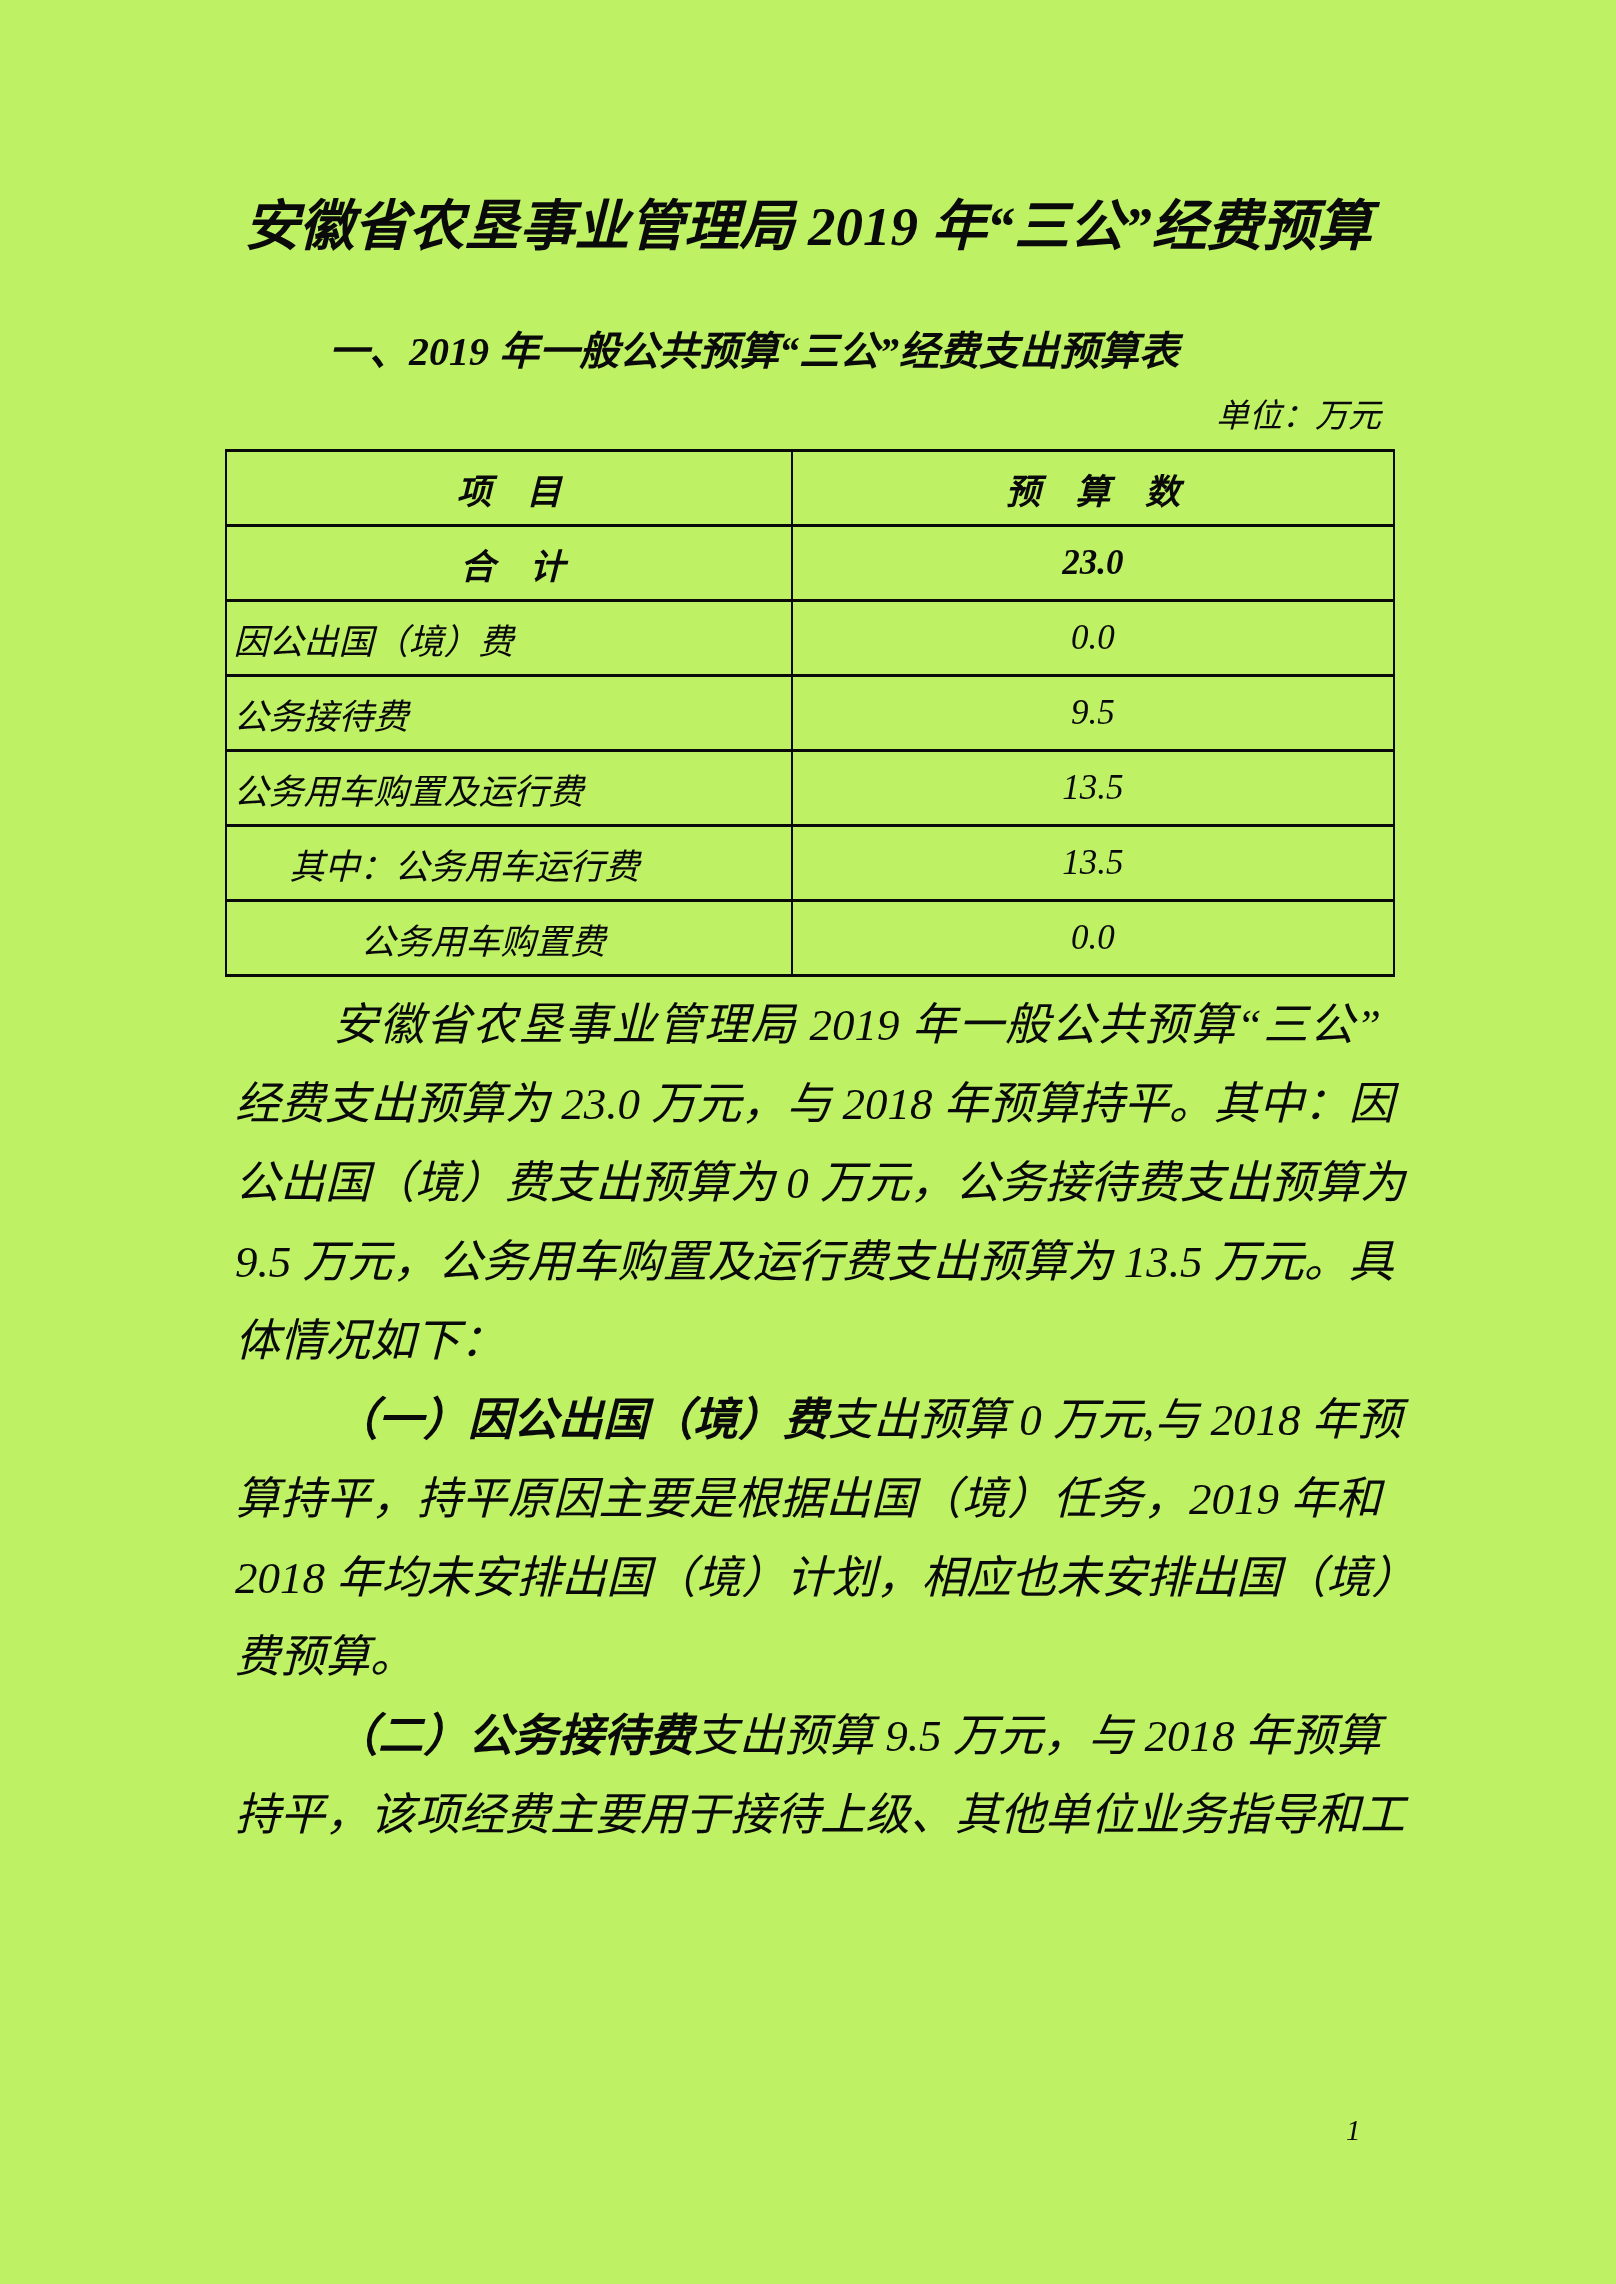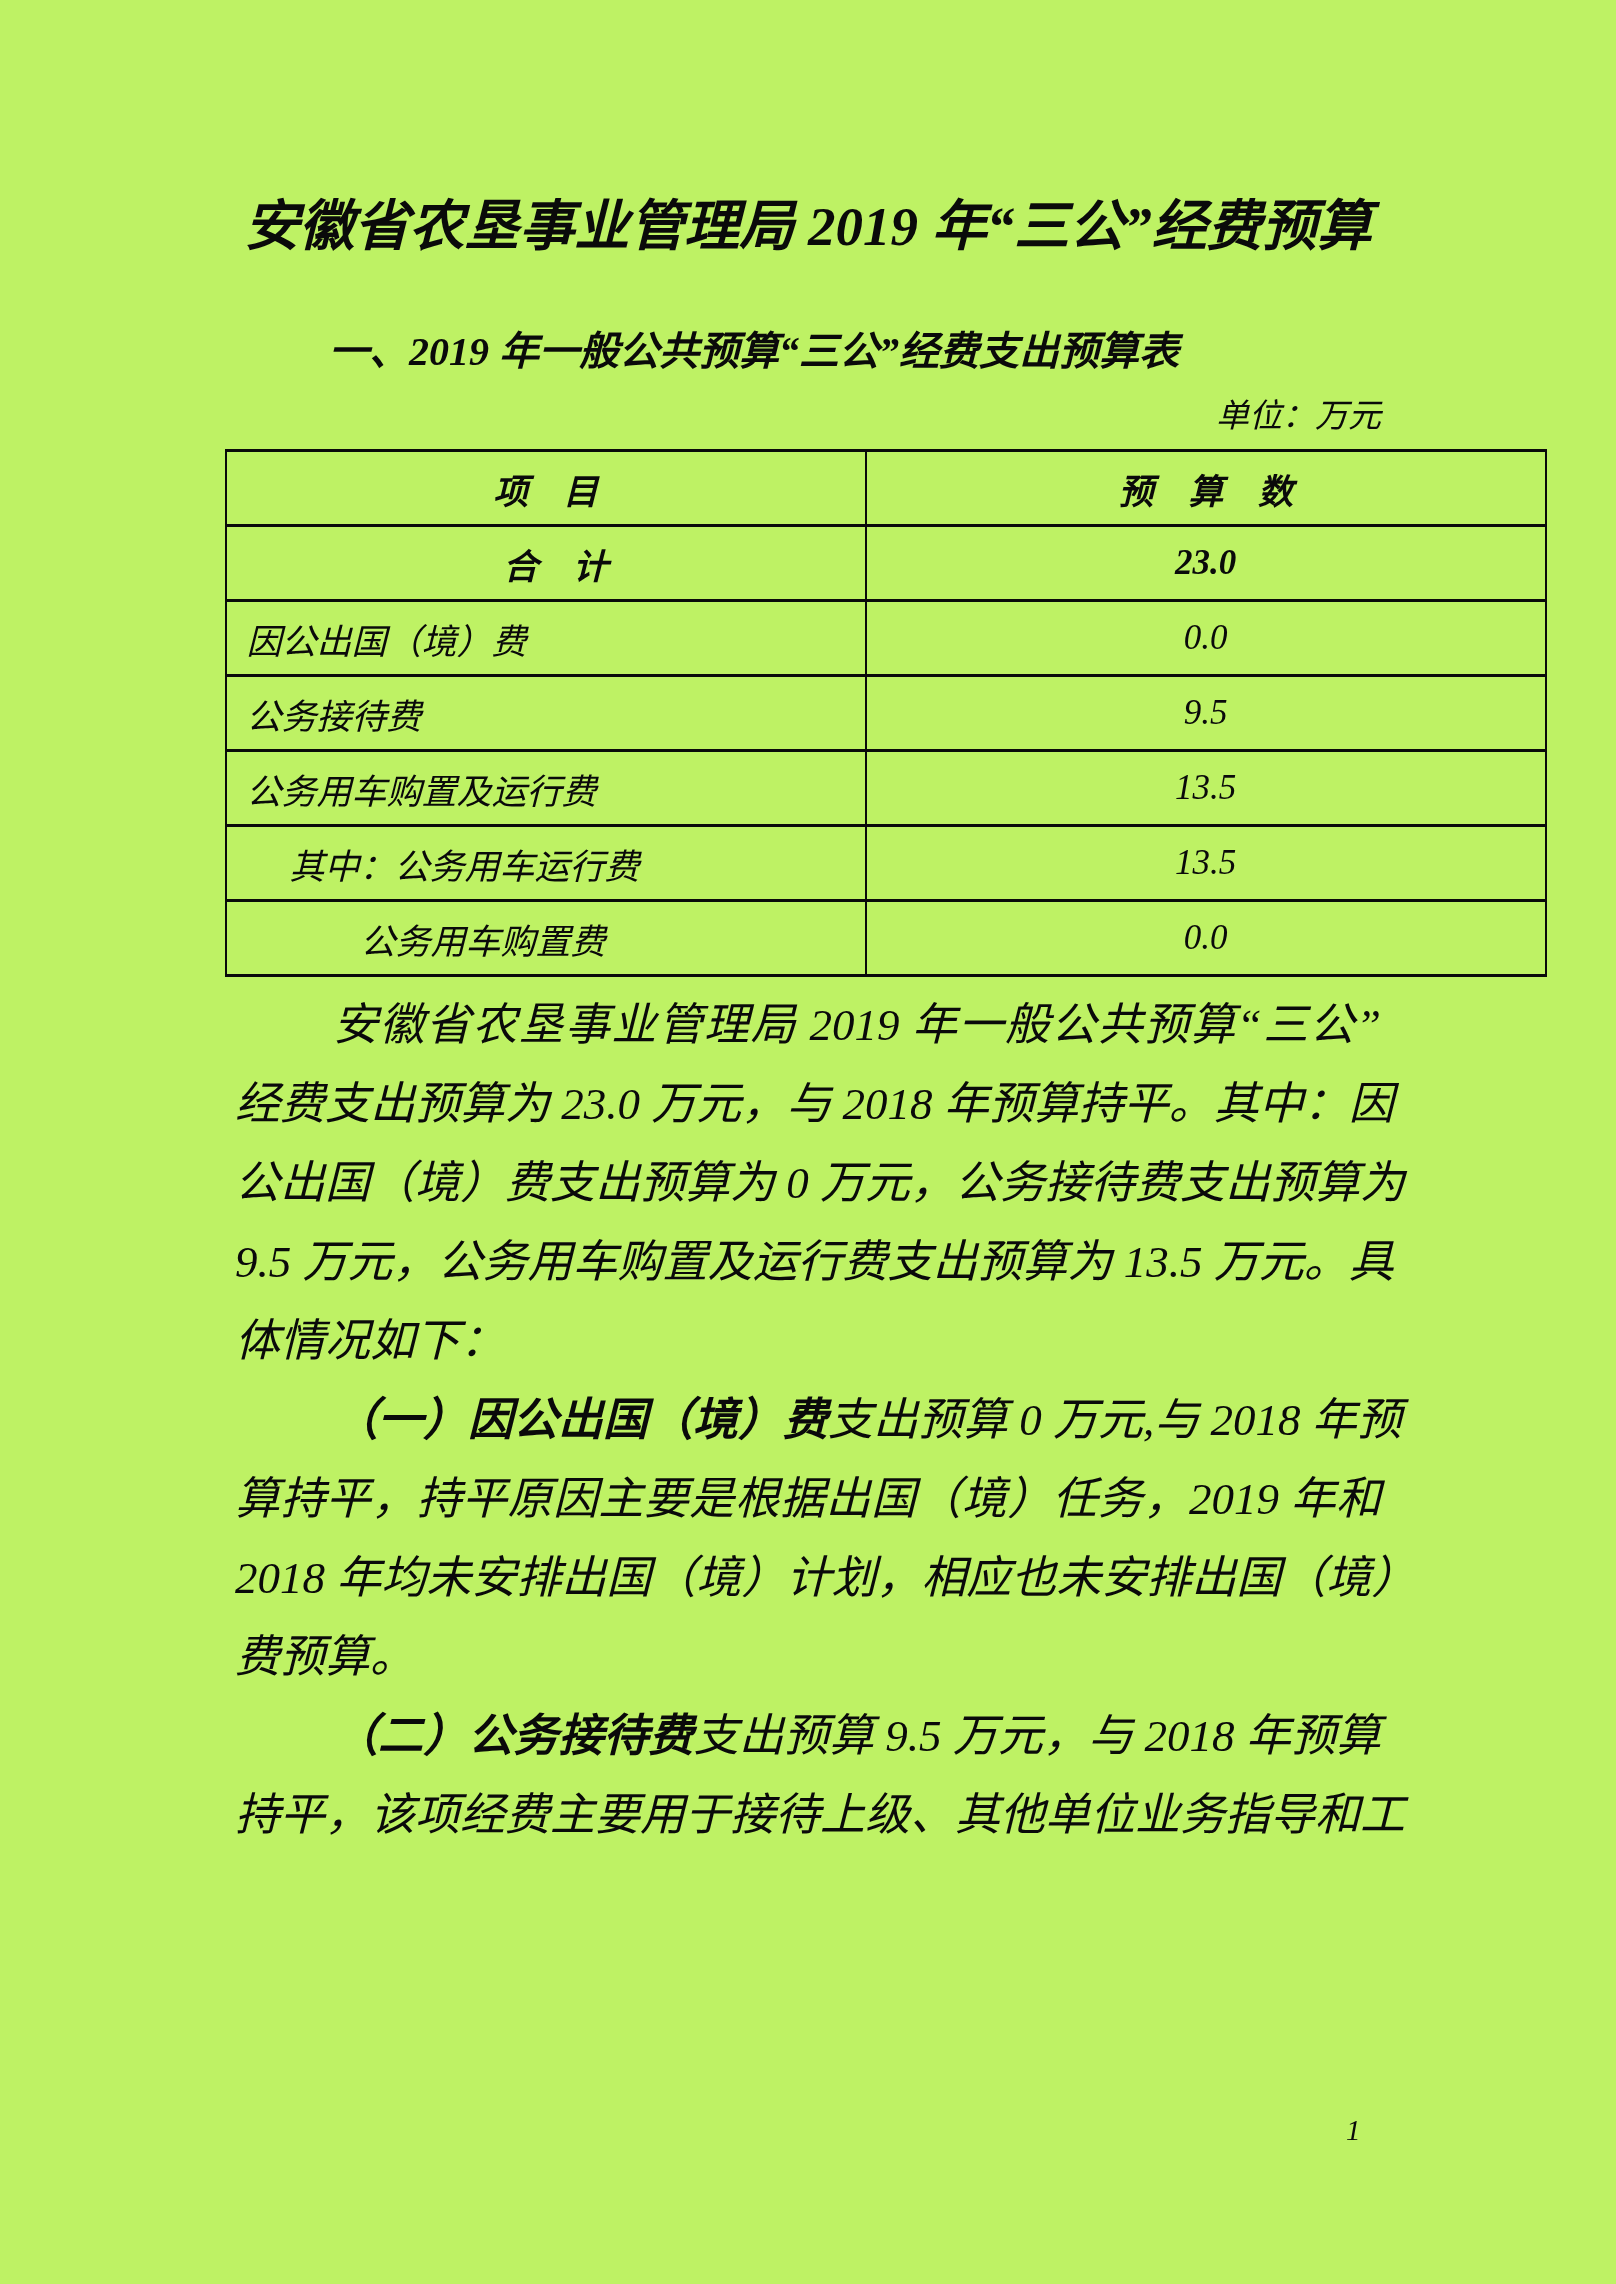--- a/index.html
+++ b/index.html
@@ -37,21 +37,21 @@
   .unit-note {
     margin-top: 21px;
     font-size: 33px;
     line-height: 36px;
     text-align: right;
   }
 
   table.budget {
     border-collapse: collapse;
     table-layout: fixed;
-    width: 1322px;
+    width: 1170px;
     margin-left: -10.4px;
     margin-top: 15px;
   }
   table.budget td, table.budget th {
     border: 2px solid #0a0a0a;
     border-top-width: 3.3px;
     border-bottom-width: 3.3px;
     height: 75px;
     font-size: 35px;
     vertical-align: middle;
@@ -61,21 +61,21 @@
   th.head-cell {
     font-weight: bold;
     text-align: center;
     word-spacing: 26px;
   }
   tr.row-total td {
     font-weight: bold;
     text-align: center;
     word-spacing: 26px;
   }
-  td.cell-label { text-align: left; padding-left: 20px; }
+  td.cell-label { text-align: left; padding-left: 7px; }
   td.cell-label.ind1 { padding-left: 63px; }
   td.cell-label.ind2 { padding-left: 134px; border-radius: 15px; }
   td.cell-value { text-align: center; }
 
   .paragraphs { margin-top: 9px; }
   .body-line {
     font-size: 45px;
     line-height: 79px;
     text-align: justify;
     text-align-last: justify;

